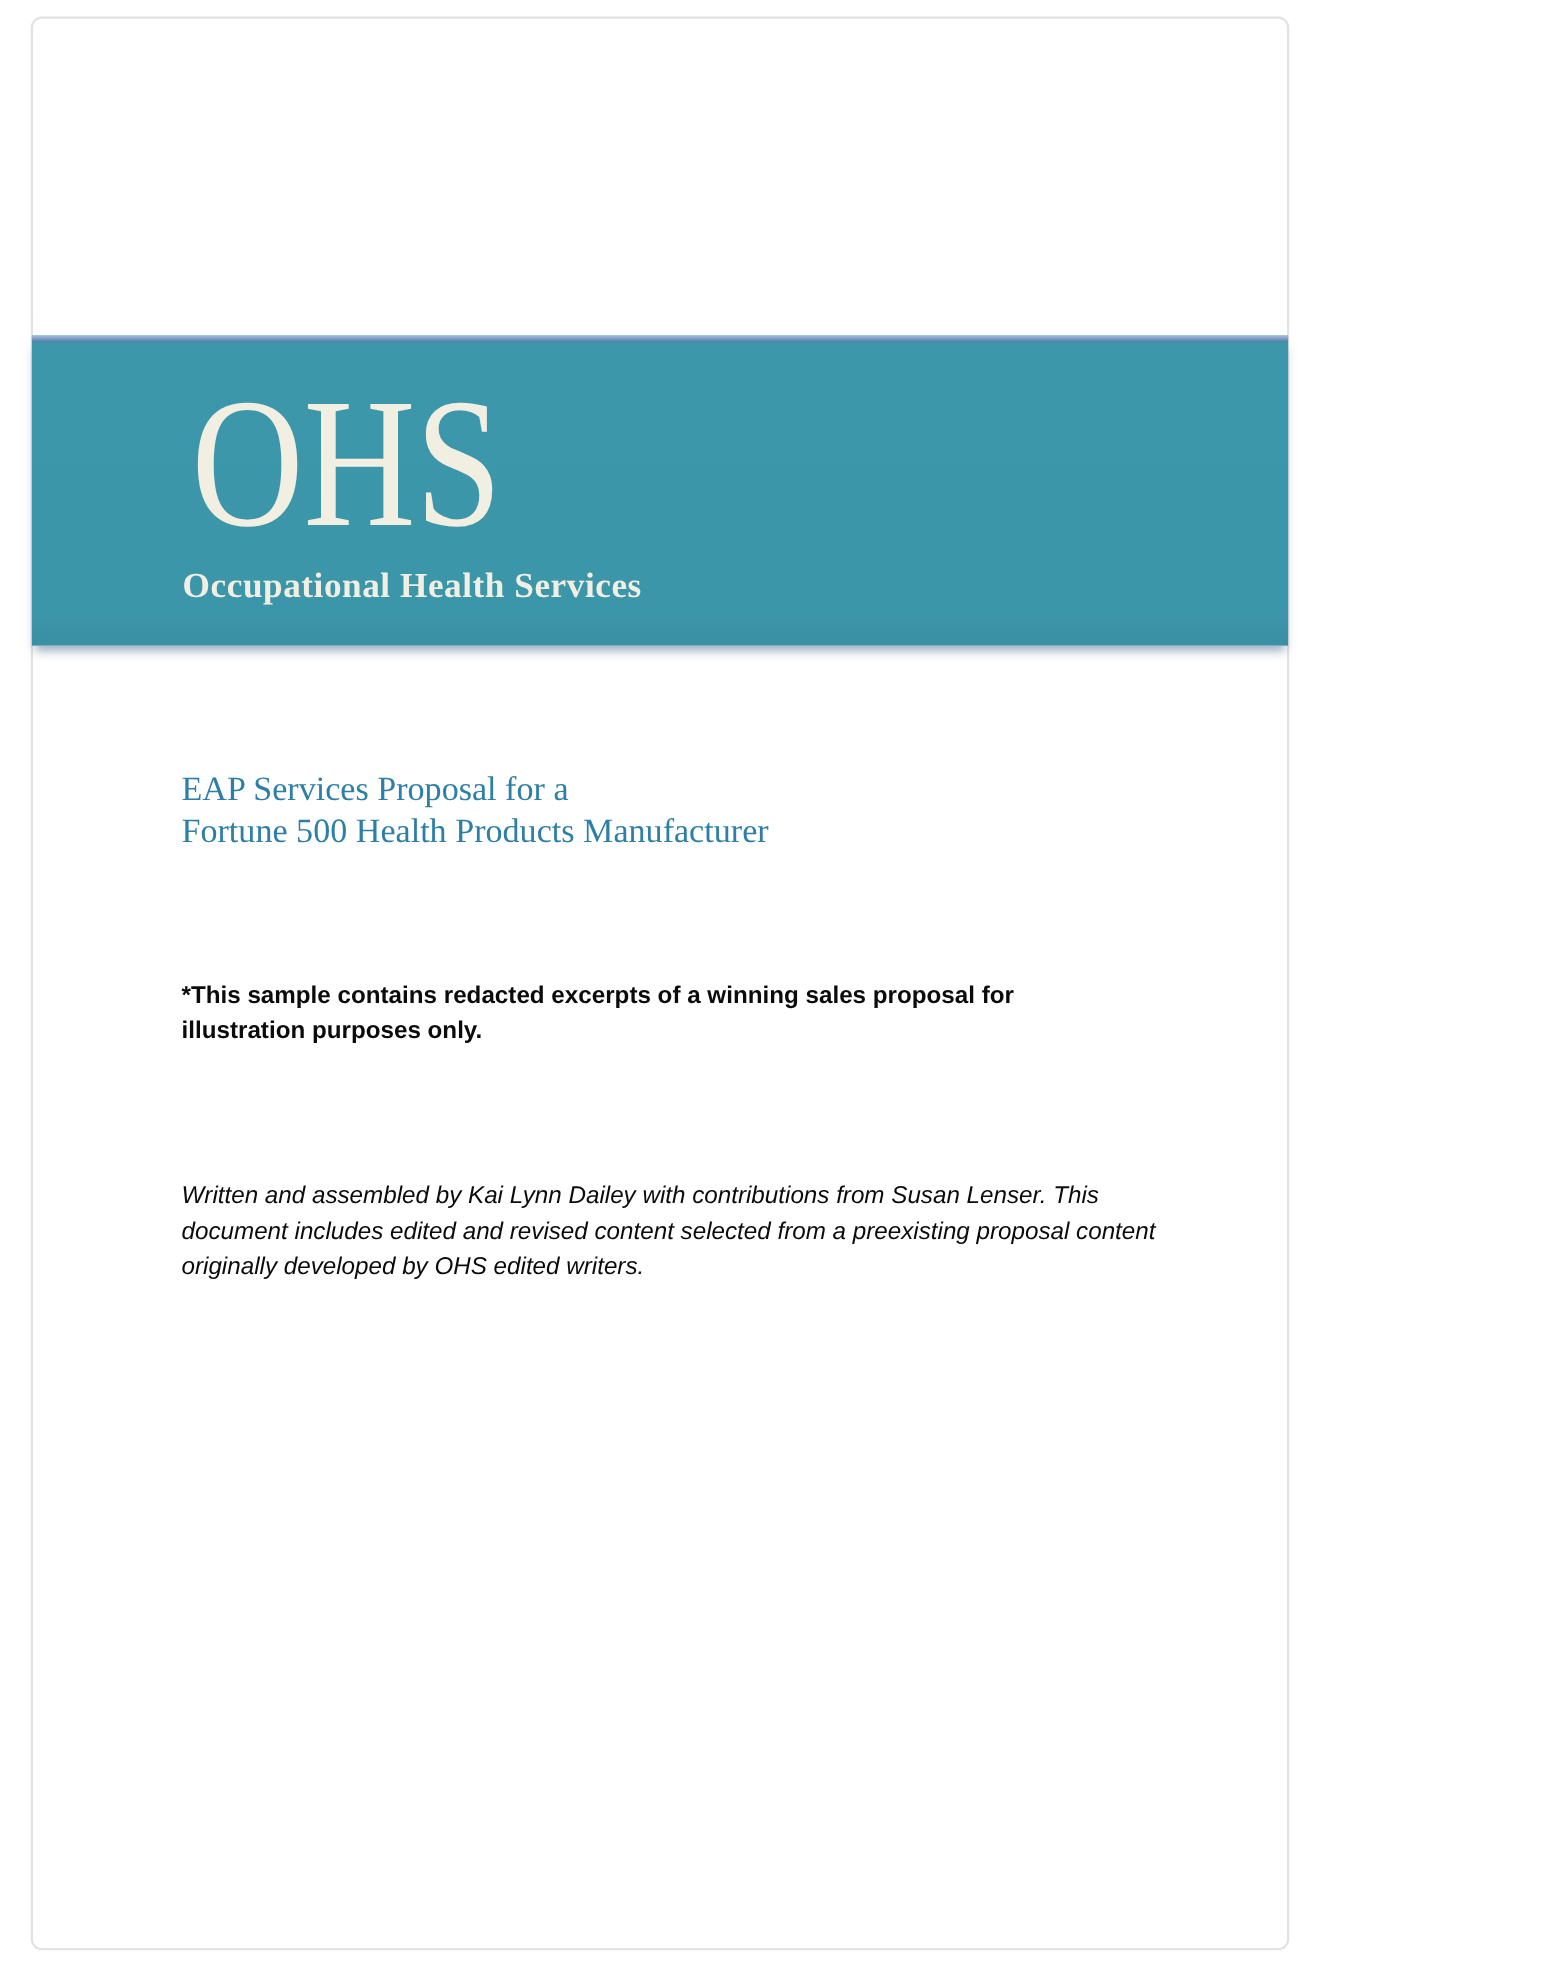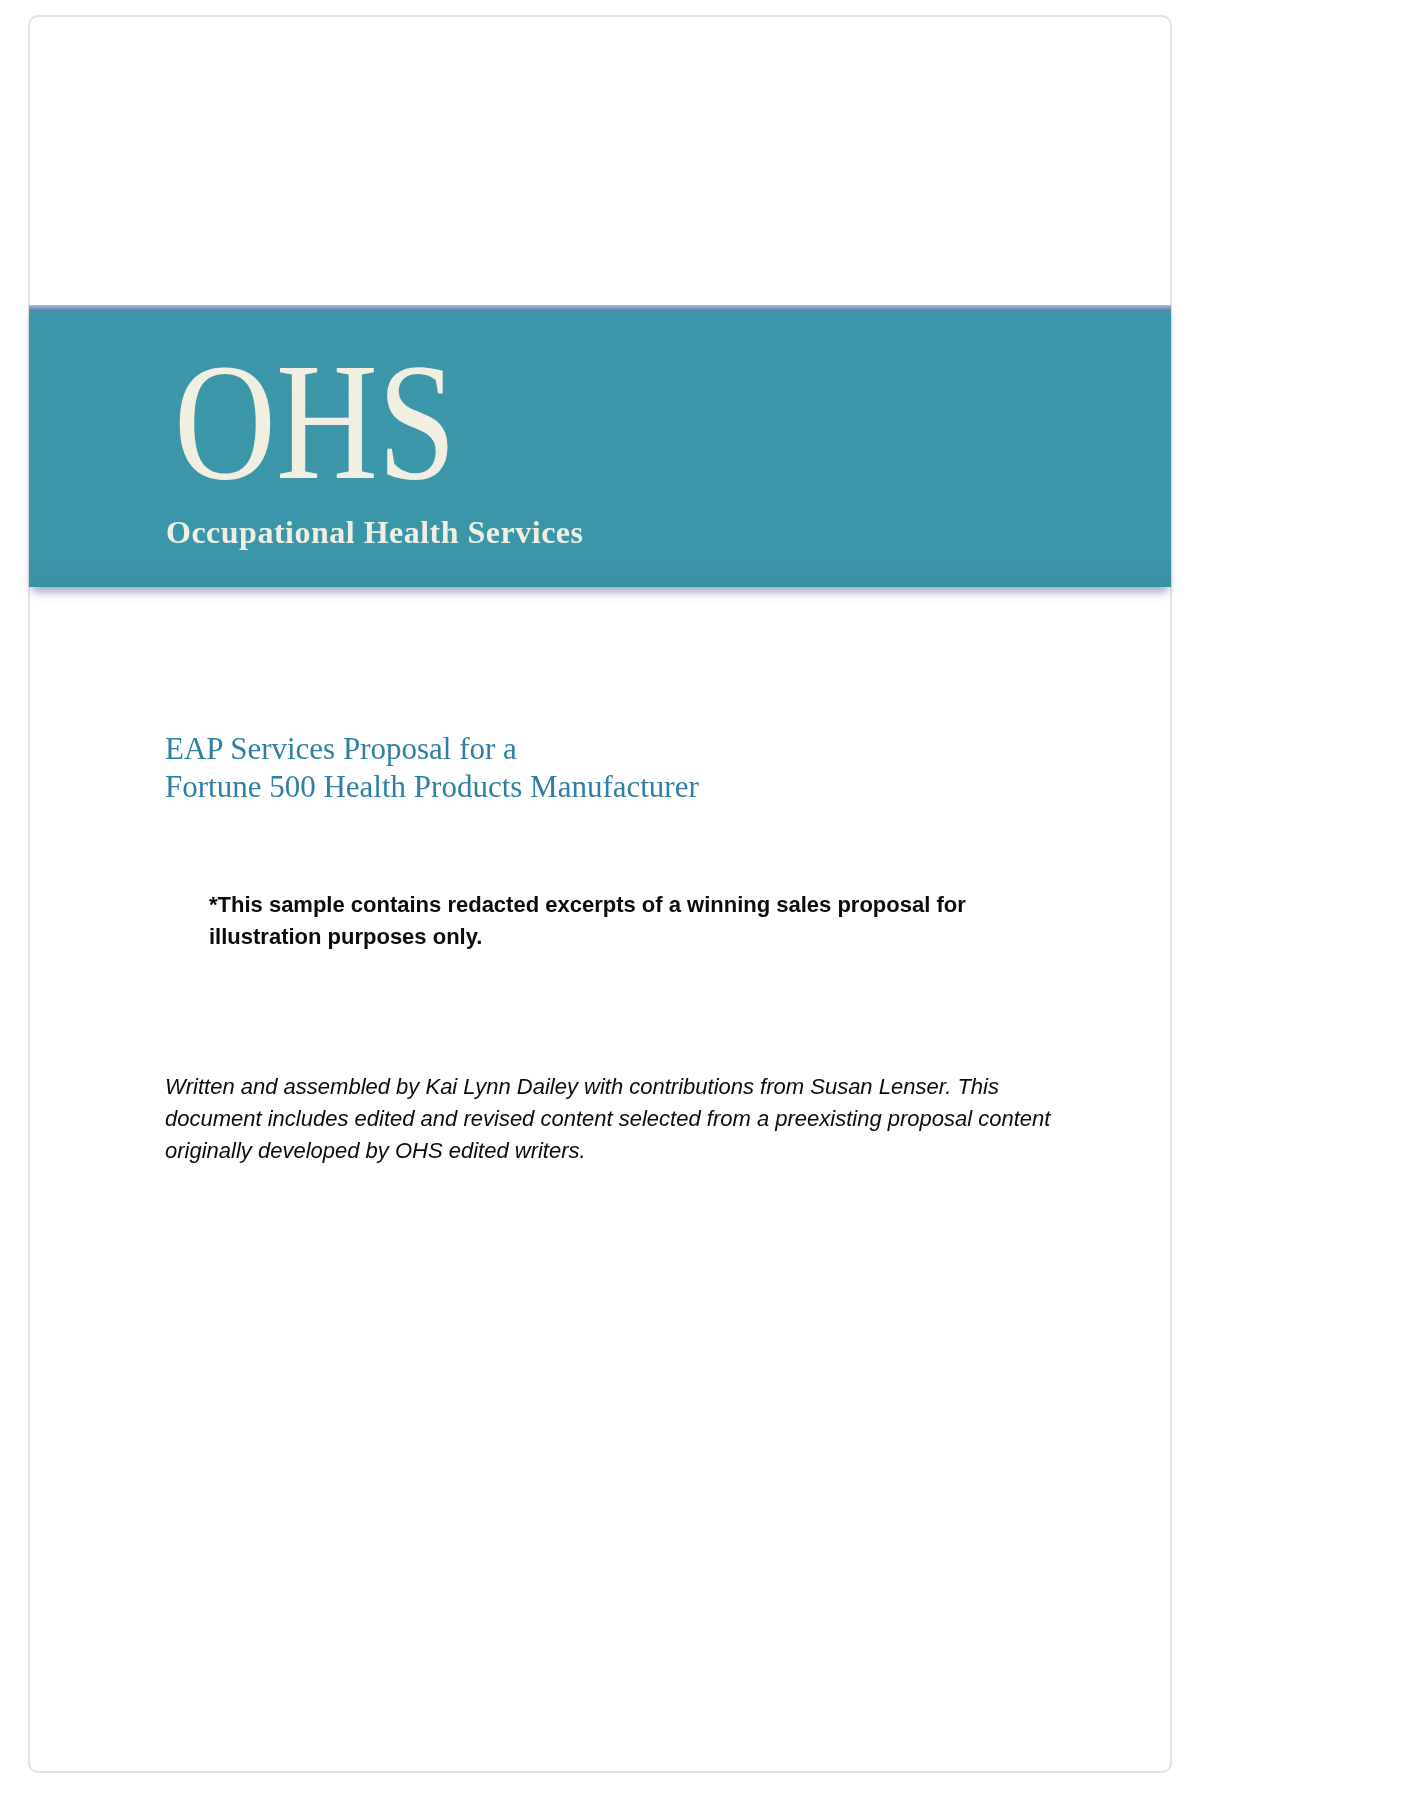--- a/index.html
+++ b/index.html
@@ -55,30 +55,28 @@
     white-space: nowrap;
     text-align: right;
   }
   .doc-title {
     position: absolute;
     left: 135px; top: 681px;
     font-family: "Liberation Serif", serif;
     font-size: 31px;
     line-height: 38px;
     color: #2d7fa6;
-    margin-top: 32px;
   }
   .disclaimer {
     position: absolute;
     left: 135px; top: 872px;
     font-weight: bold;
     font-size: 22px;
     line-height: 32px;
     color: #0b0b0b;
-    margin-left: 44px;
   }
   .attribution {
     position: absolute;
     left: 135px; top: 1054px;
     font-style: italic;
     font-size: 22px;
     line-height: 32px;
     color: #0b0b0b;
   }
   .footer-block {

